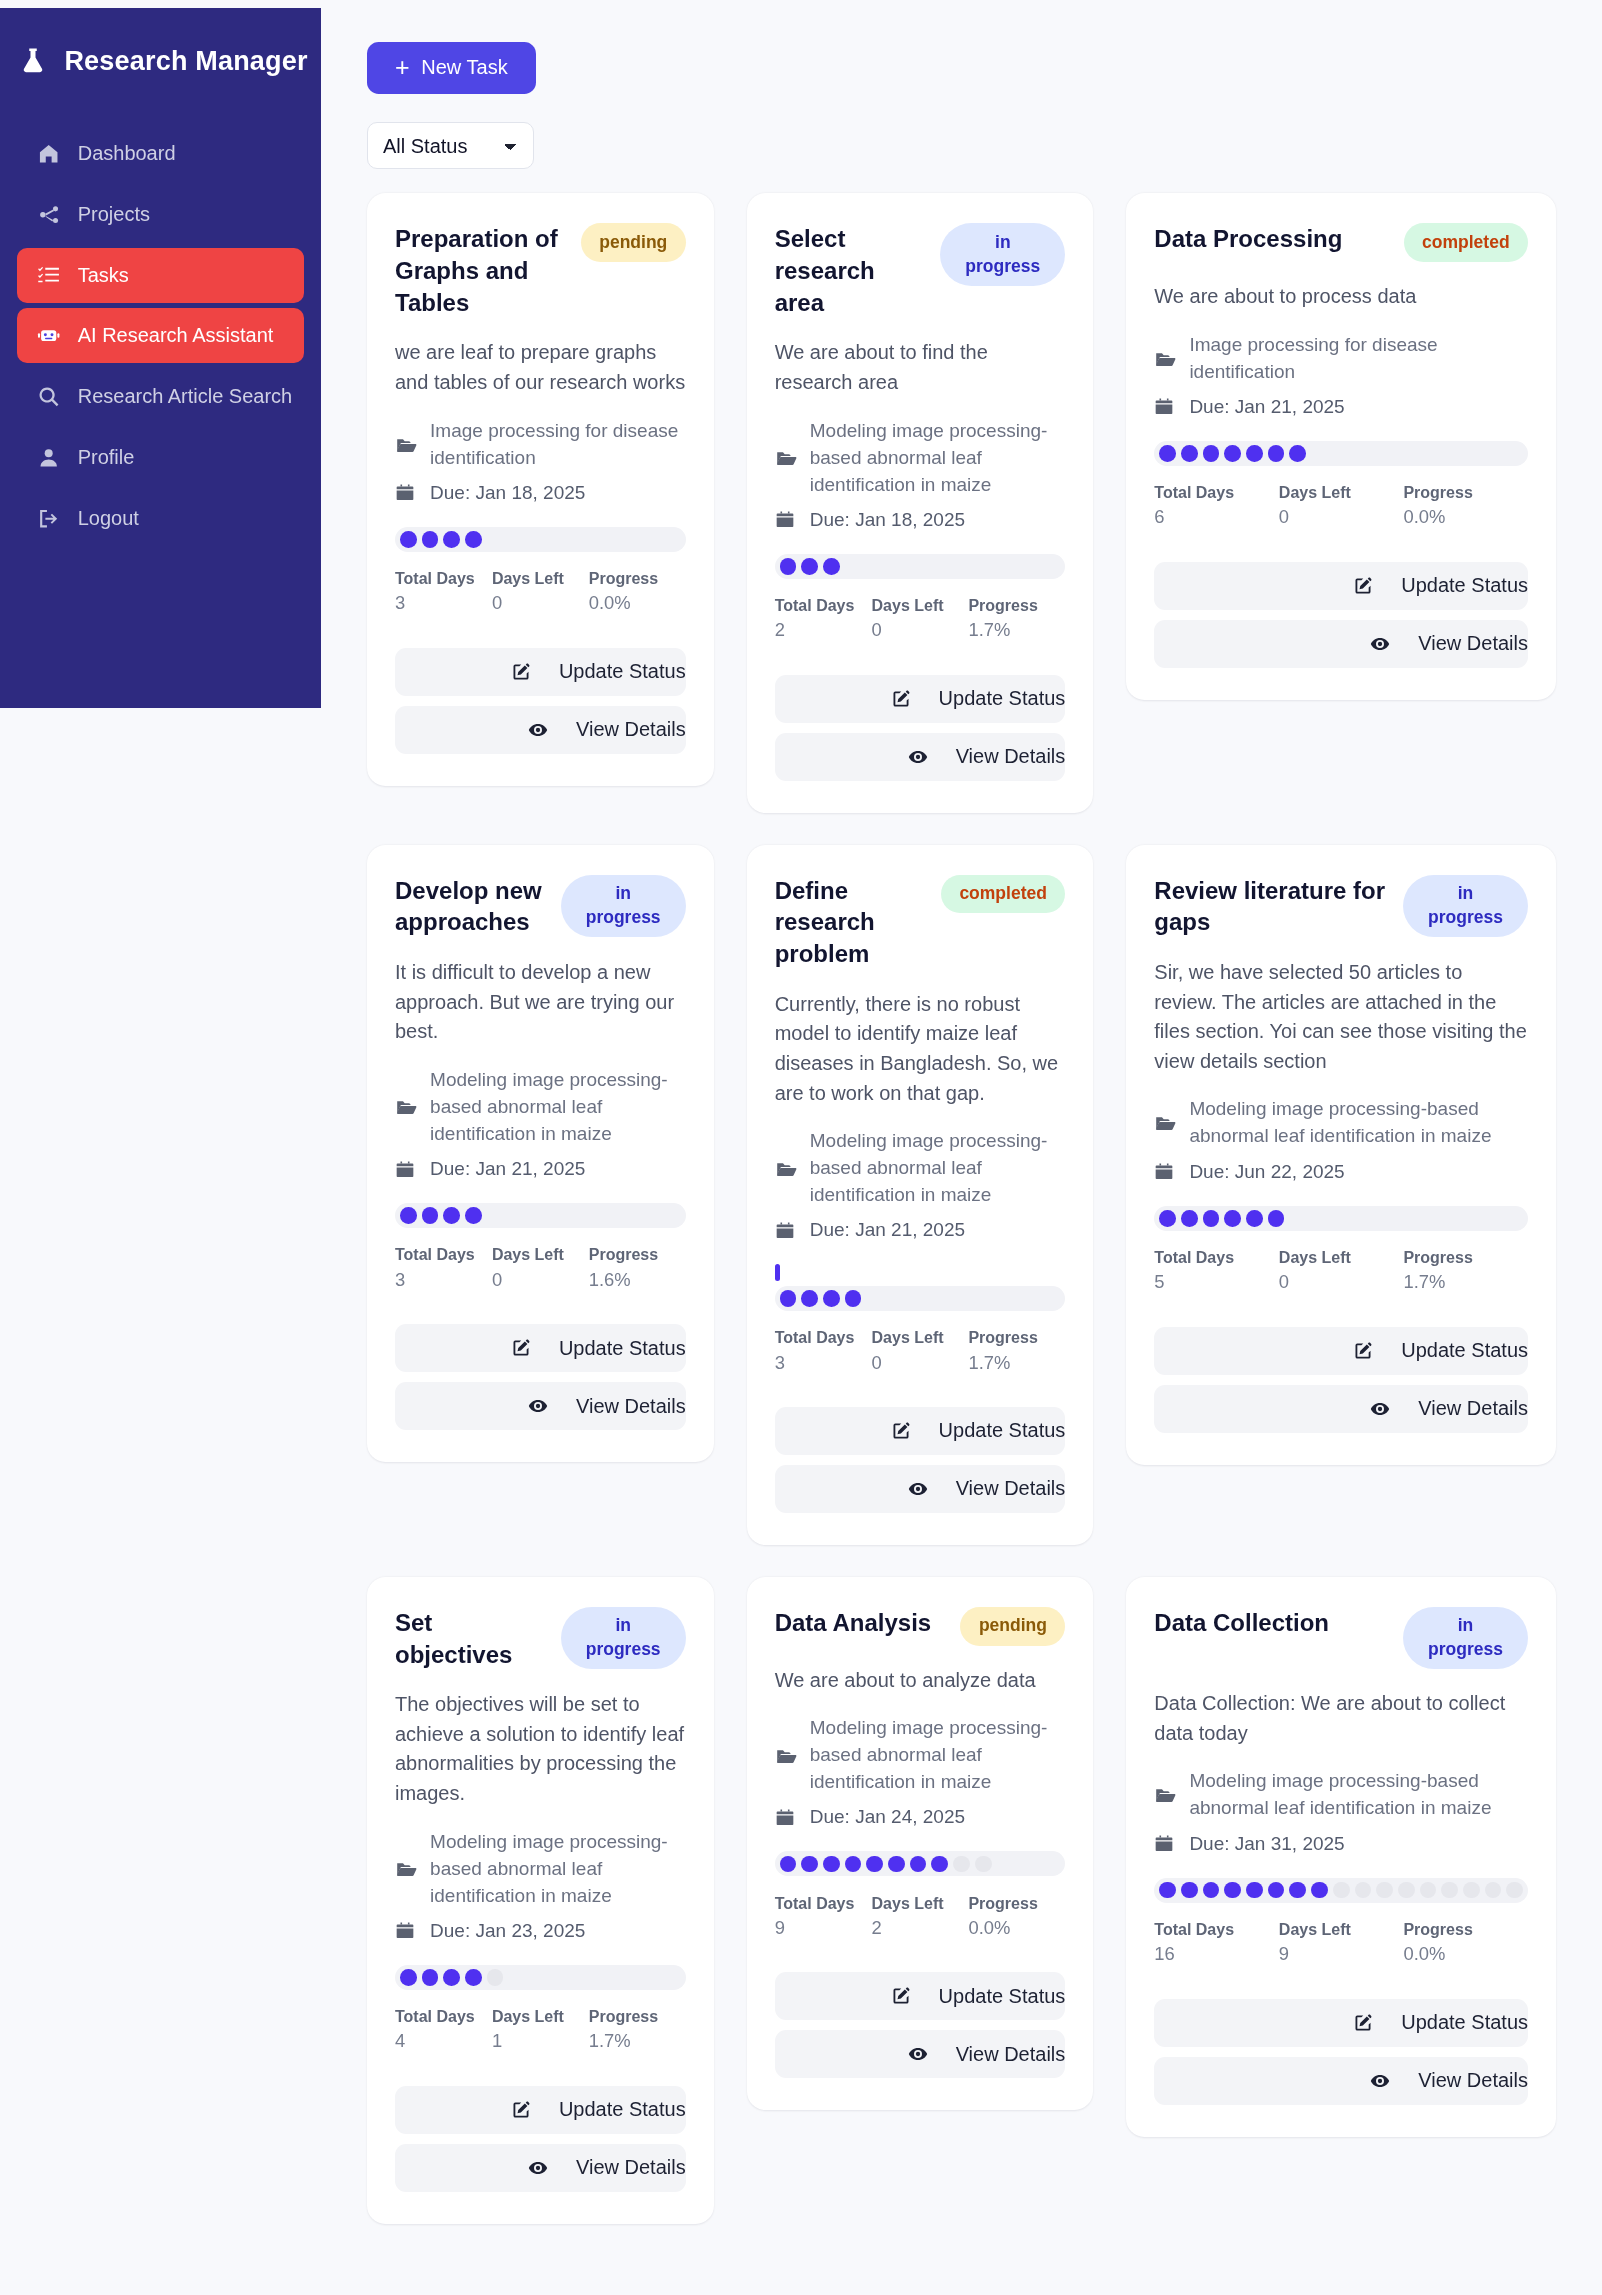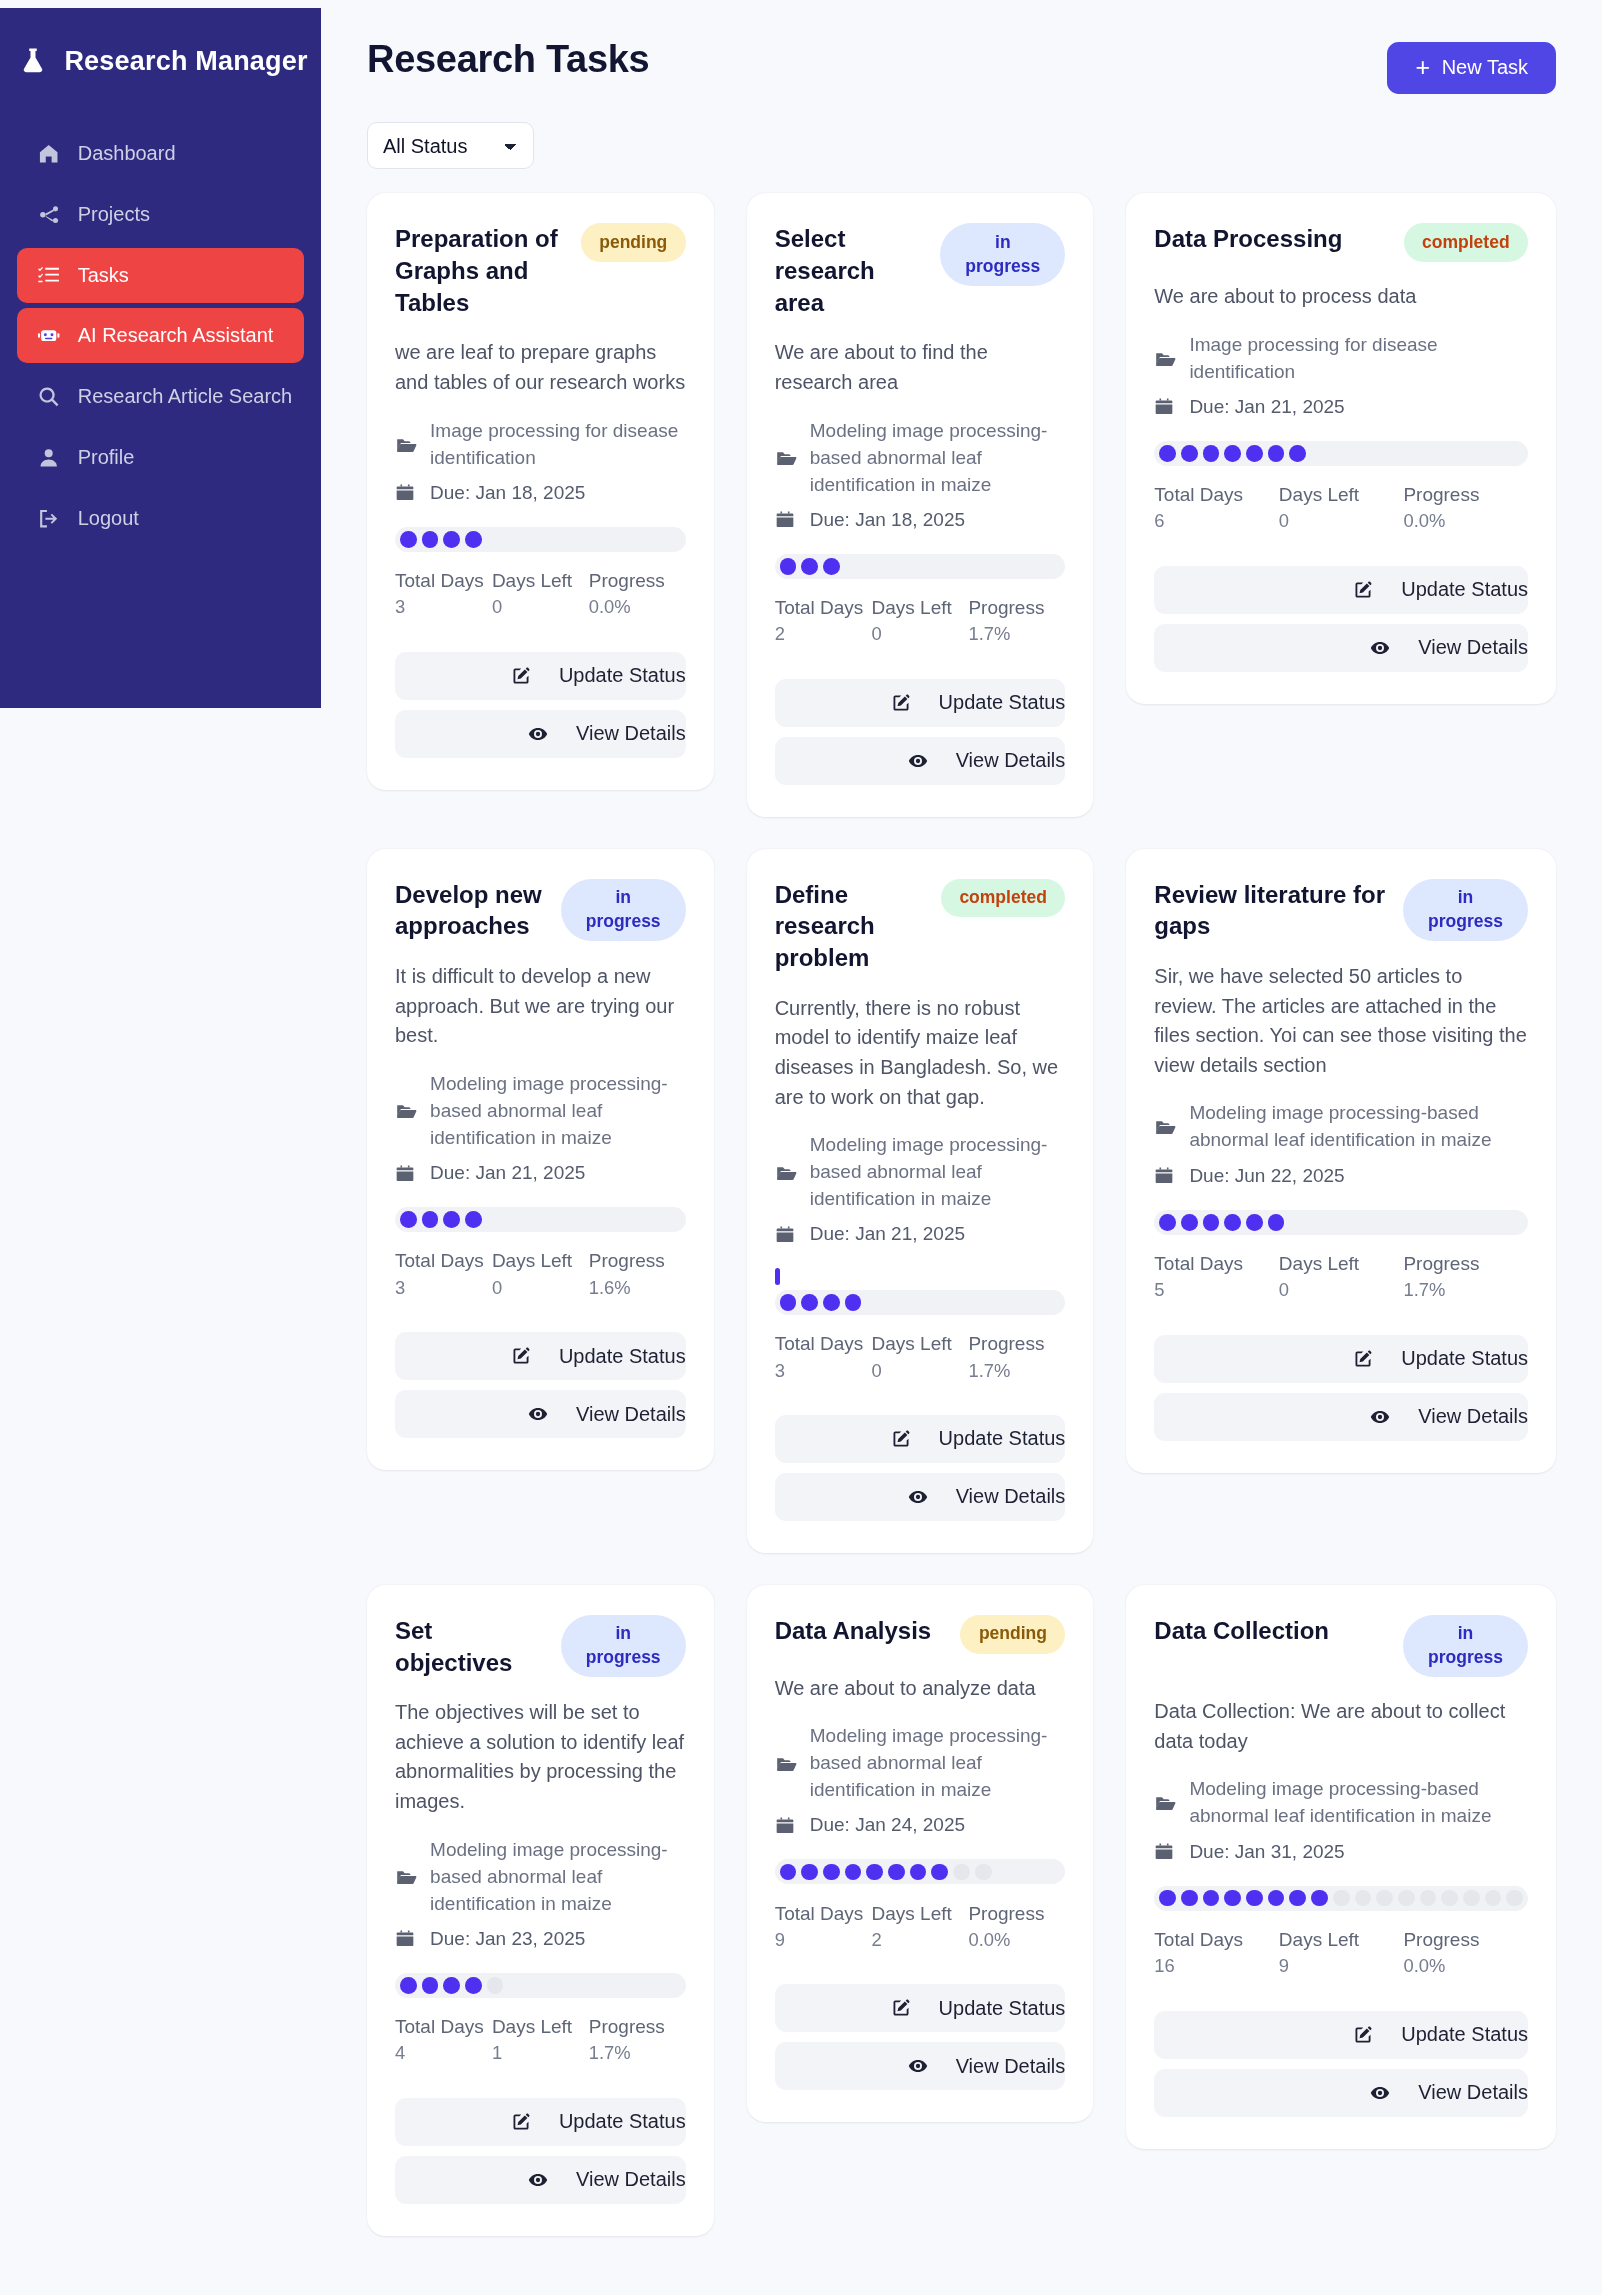--- a/index.html
+++ b/index.html
@@ -225,23 +225,23 @@
     border-radius: 2.5px;
     margin-bottom: 5px;
   }
 
   .stats {
     display: flex;
     margin-bottom: 23.4px;
   }
   .stat { width: 33.33%; }
   .stat-label {
-    font-size: 19px;
+    font-size: 16px;
     color: #5e6576;
-    font-weight: 400;
+    font-weight: 700;
     margin-bottom: 4.2px;
   }
   .stat-value {
     font-size: 18.4px;
     color: #767d8e;
   }
 
   .card-btn {
     display: flex;
     align-items: center;
@@ -351,21 +351,20 @@
         </span>
         <span>Logout</span>
       </div>
 
     </nav>
   </aside>
 
   <main class="main">
 
     <div class="main-header">
-      <h1 class="page-title">Research Tasks</h1>
       <button class="new-task-btn">
         <span class="plus-icon">+</span>
         <span>New Task</span>
       </button>
     </div>
 
     <div class="filter-row">
       <select class="status-select"><option>All Status</option><option>pending</option><option>in progress</option><option>completed</option></select>
     </div>
 

